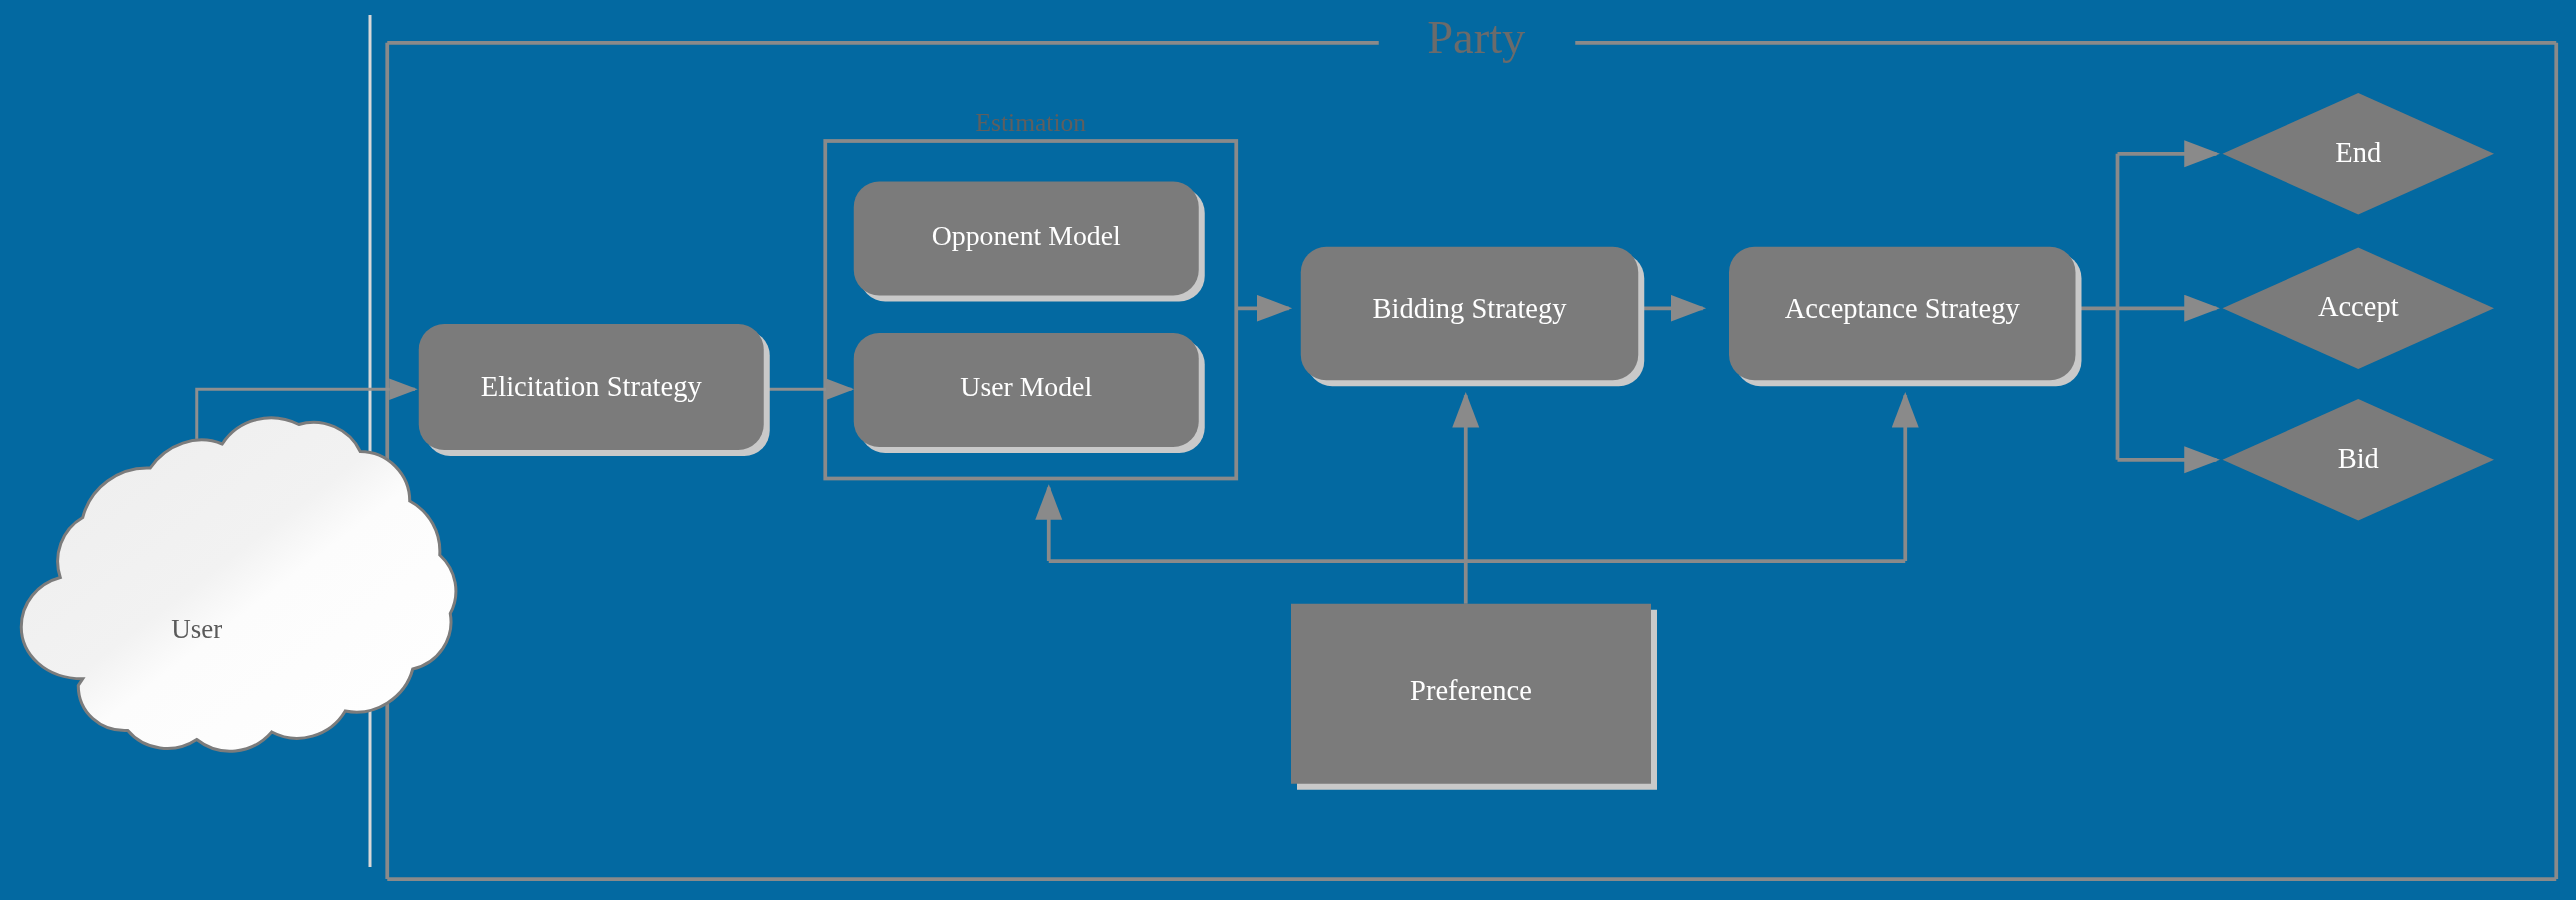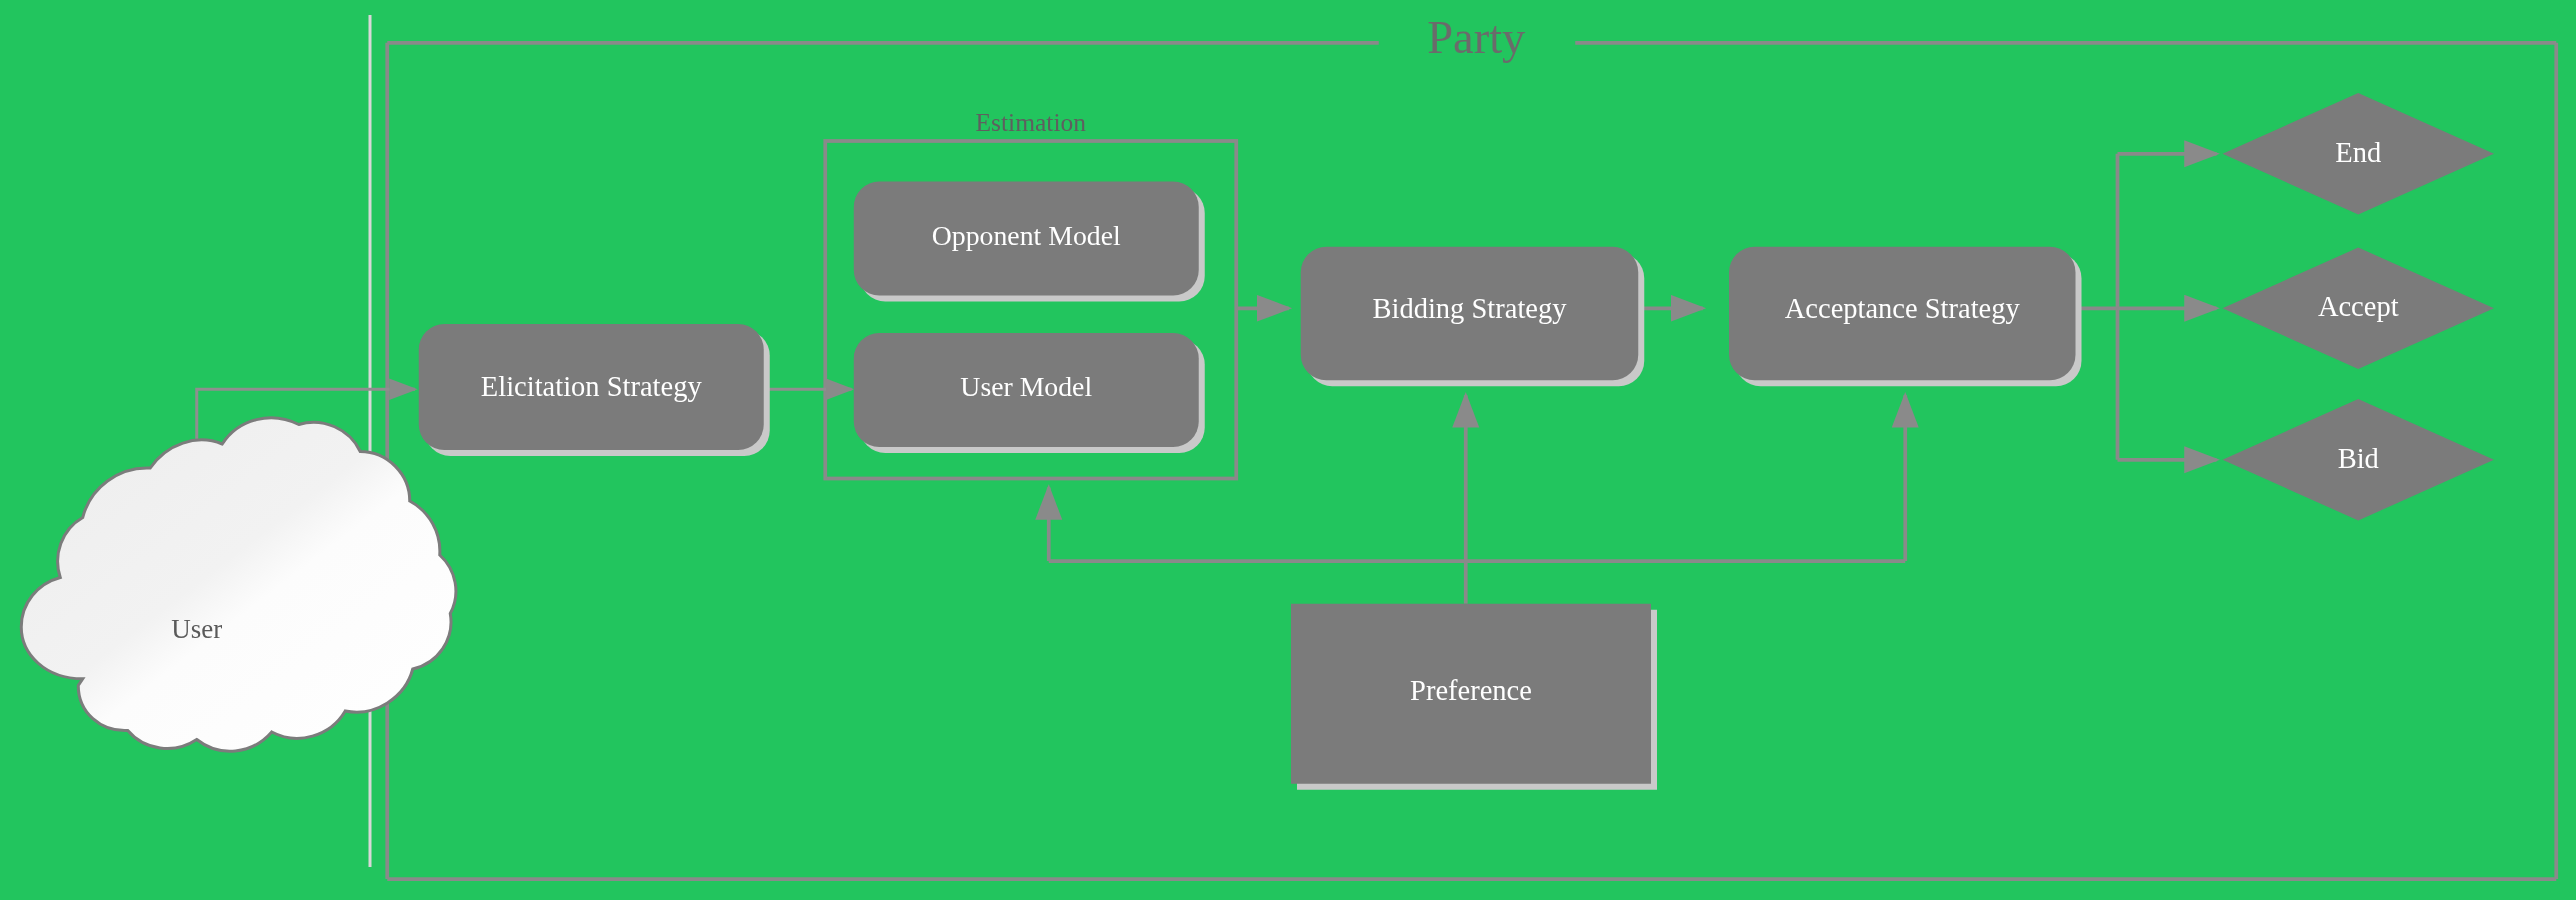--- a/index.html
+++ b/index.html
@@ -10,21 +10,21 @@
   body {
     width: 2576px;
     height: 900px;
     font-family: "Liberation Serif", "DejaVu Serif", serif;
     overflow: hidden;
   }
   #canvas {
     position: relative;
     width: 2576px;
     height: 900px;
-    background: #22c55e;
+    background: #0369a1;
   }
   svg.layer {
     position: absolute;
     top: 0;
     left: 0;
     width: 2576px;
     height: 900px;
   }
   .node-label {
     fill: #ffffff;

